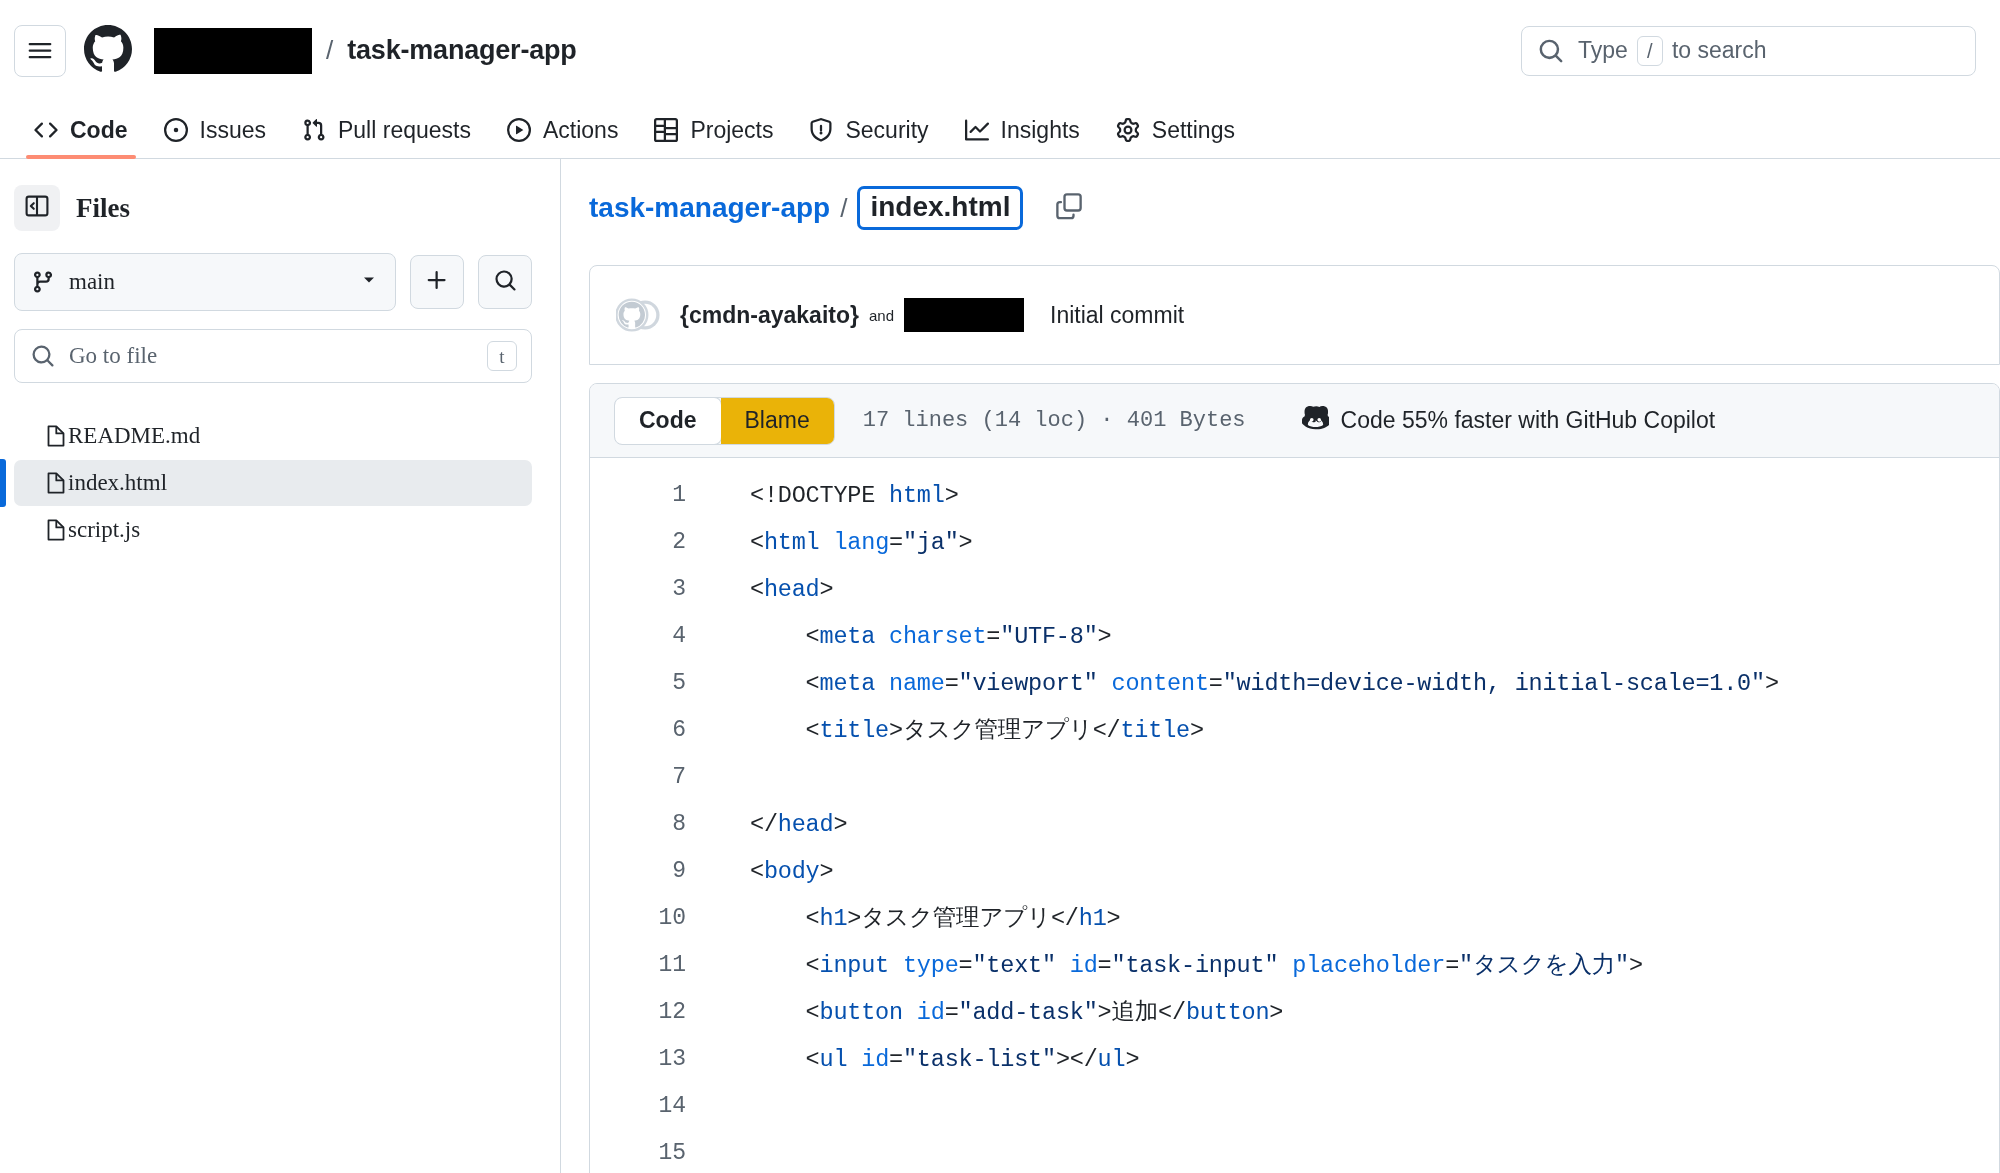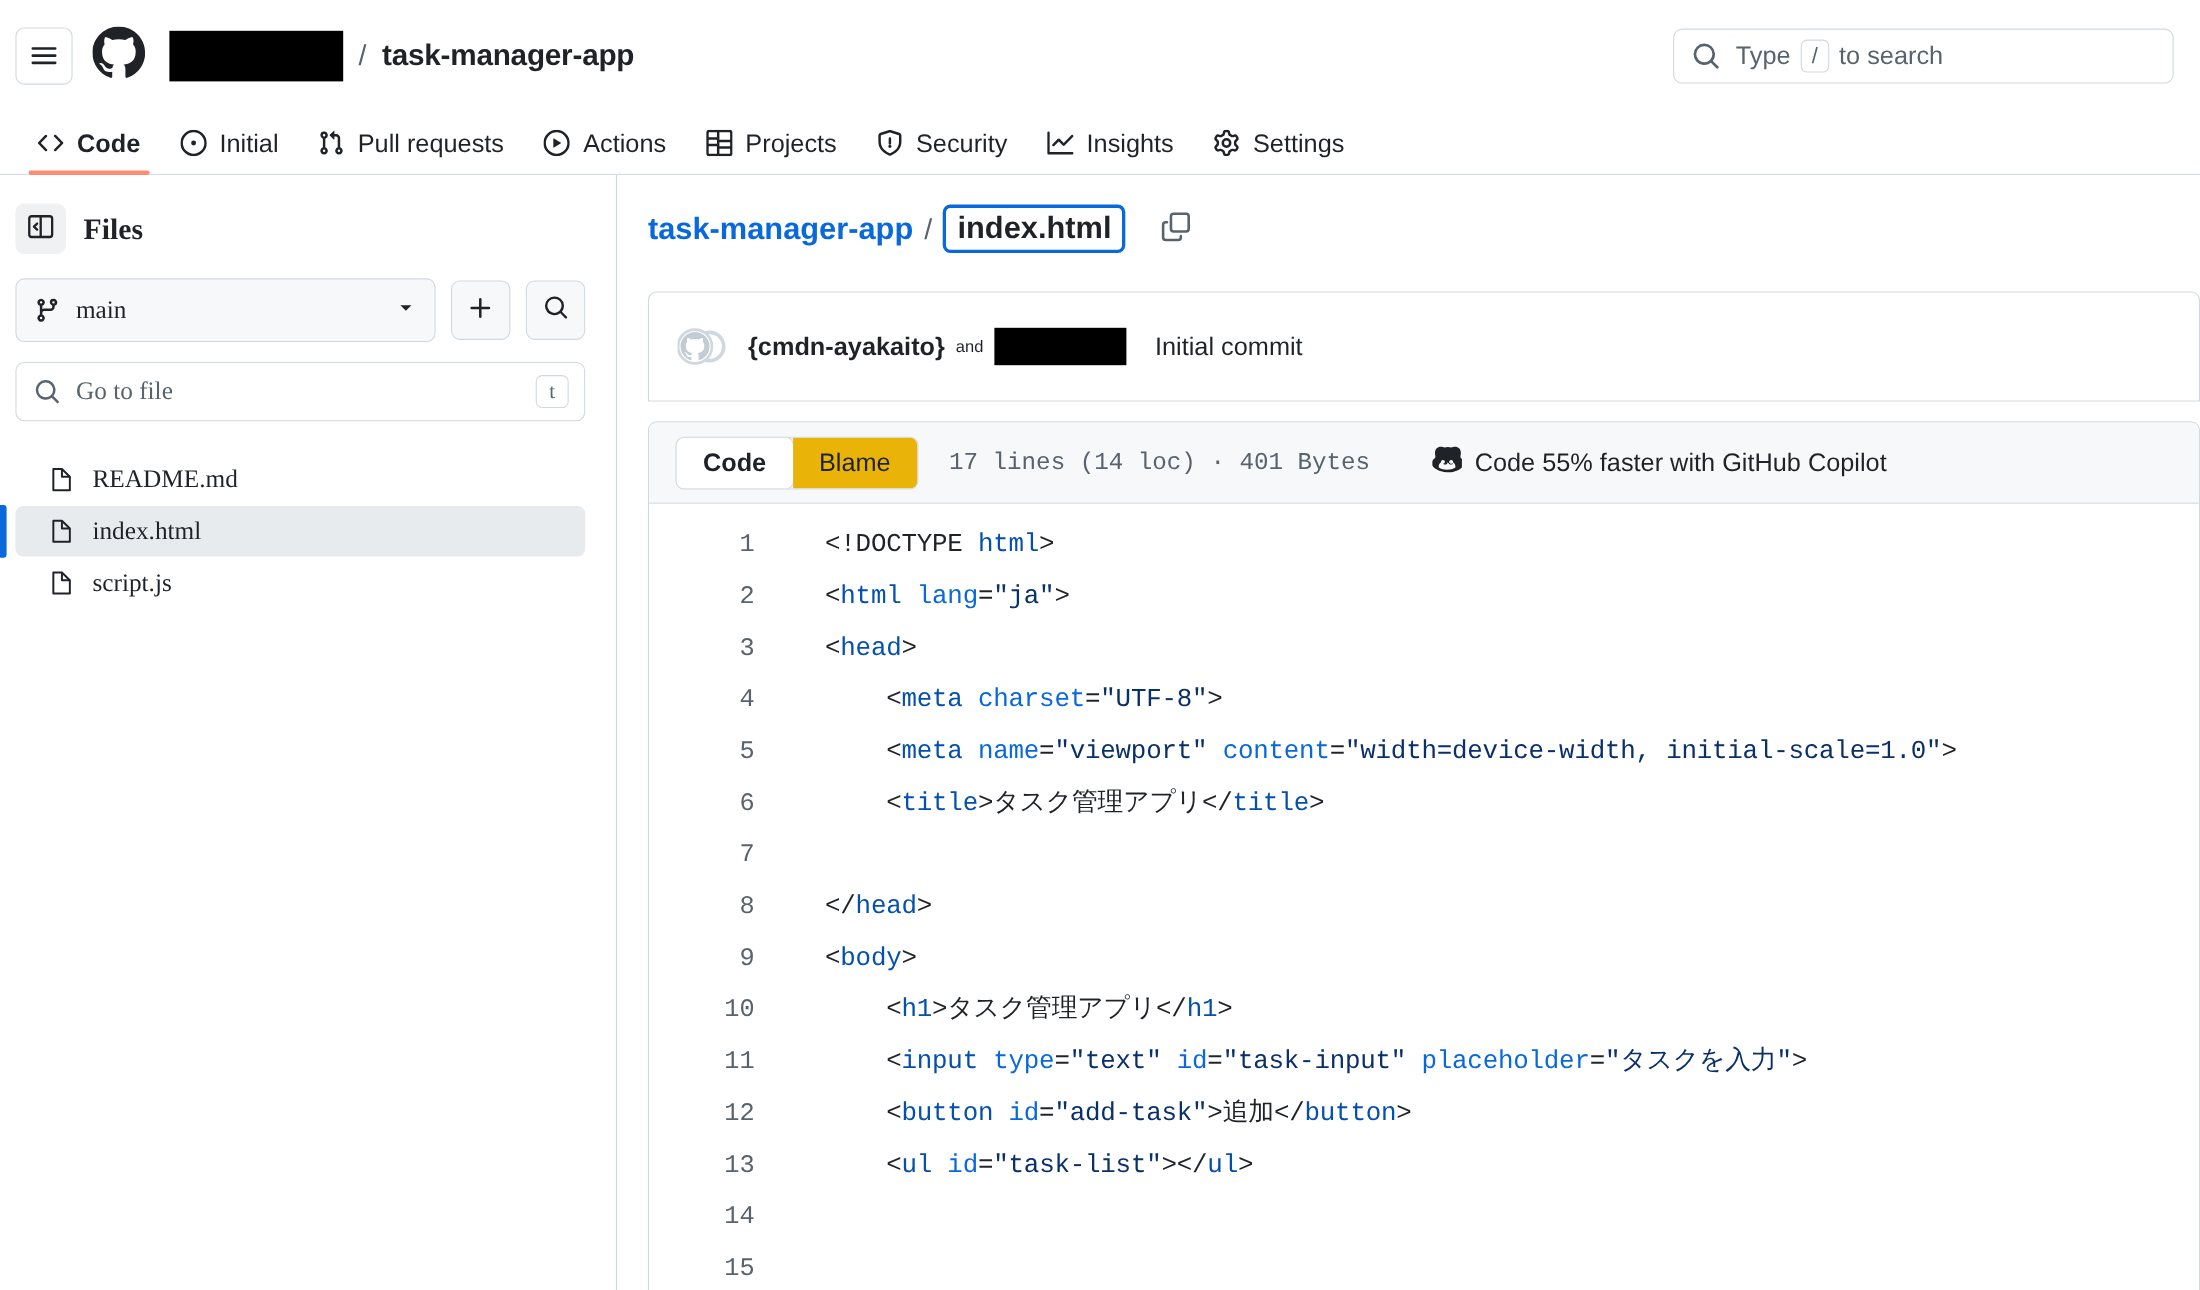--- a/index.html
+++ b/index.html
@@ -166,21 +166,21 @@
   .gotofile .gph { flex: 1 1 auto; font-size: 23px; color: #59636e; }
   .kbd-t {
     display:inline-flex; align-items:center; justify-content:center;
     width: 30px; height: 30px;
     border: 1px solid #d1d9e0; border-radius: 6px;
     font-size: 19px; color:#59636e; line-height:1;
   }
 
   .file-list { margin-left: 0; }
   .file-item {
-    display: flex; align-items: center; gap: 16px;
+    display: flex; align-items: center; gap: 0;
     height: 46px;
     padding-left: 30px;
     font-size: 23px;
     color: #1f2328;
     border-radius: 7px;
     cursor: pointer;
     position: relative;
     margin-bottom: 1px;
   }
   .file-item .ficon { flex: 0 0 auto; display:flex; }
@@ -373,21 +373,21 @@
       <span>Code</span>
     </div>
 
     <div class="nav-tab">
       <span class="nicon">
         <svg width="24" height="24" viewBox="0 0 16 16" fill="#1f2328">
             <path d="M8 9.5a1.5 1.5 0 1 0 0-3 1.5 1.5 0 0 0 0 3Z"></path>
             <path d="M8 0a8 8 0 1 1 0 16A8 8 0 0 1 8 0ZM1.5 8a6.5 6.5 0 1 0 13 0 6.5 6.5 0 0 0-13 0Z"></path>
           </svg>
       </span>
-      <span>Initial</span>
+      <span>Issues</span>
     </div>
 
     <div class="nav-tab">
       <span class="nicon">
         <svg width="24" height="24" viewBox="0 0 16 16" fill="#1f2328">
             <path d="M1.5 3.25a2.25 2.25 0 1 1 3 2.122v5.256a2.251 2.251 0 1 1-1.5 0V5.372A2.25 2.25 0 0 1 1.5 3.25Zm5.677-.177L9.573.677A.25.25 0 0 1 10 .854V2.5h1A2.5 2.5 0 0 1 13.5 5v5.628a2.251 2.251 0 1 1-1.5 0V5a1 1 0 0 0-1-1h-1v1.646a.25.25 0 0 1-.427.177L7.177 3.427a.25.25 0 0 1 0-.354ZM3.75 2.5a.75.75 0 1 0 0 1.5.75.75 0 0 0 0-1.5Zm0 9.5a.75.75 0 1 0 0 1.5.75.75 0 0 0 0-1.5Zm8.25.75a.75.75 0 1 0 1.5 0 .75.75 0 0 0-1.5 0Z"></path>
           </svg>
       </span>
       <span>Pull requests</span>
     </div>

